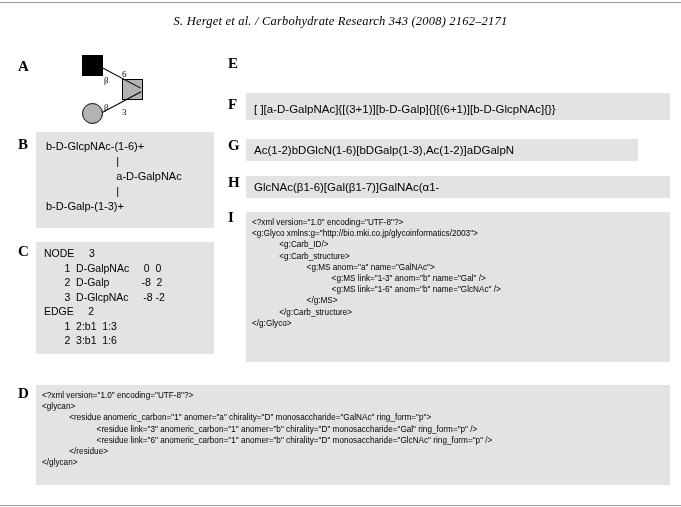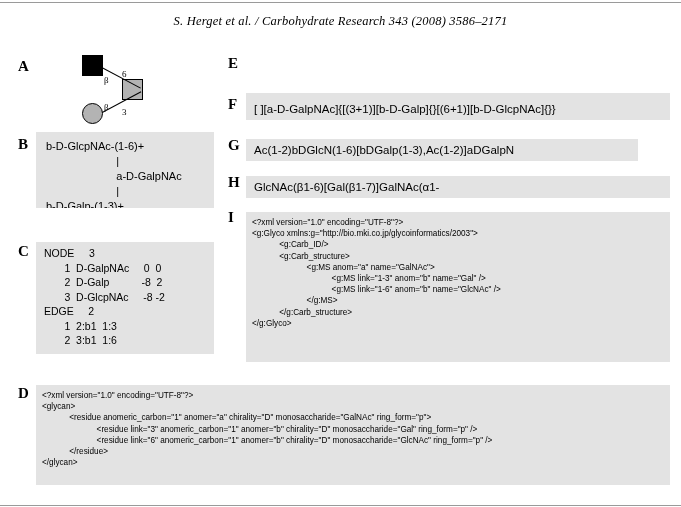--- a/index.html
+++ b/index.html
@@ -128,38 +128,38 @@
   }
 </style>
 </head>
 <body>
 
 <div class="page">
 
   <div class="hrule top"></div>
   <div class="hrule bottom"></div>
 
-  <div class="running-head">S. Herget et al. / Carbohydrate Research 343 (2008) 3586–2171</div>
+  <div class="running-head">S. Herget et al. / Carbohydrate Research 343 (2008) 2162–2171</div>
 
   <div class="panel-letter" style="left:18px; top:58px;">A</div>
   <div id="panelA-graphic">
     <div class="sq-filled" style="left:22px; top:0px;"></div>
     <div class="sq-gray" style="left:62px; top:24px;"></div>
     <div class="circ-gray" style="left:22px; top:48px;"></div>
 
     <div class="edge" style="left:42px; top:12px; width:44px; transform: rotate(28deg);"></div>
     <div class="edge" style="left:42px; top:57px; width:44px; transform: rotate(-28deg);"></div>
     <div class="lbl" style="left:44px; top:20px;">β</div>
     <div class="lbl" style="left:62px; top:14px;">6</div>
     <div class="lbl" style="left:44px; top:47px;">β</div>
     <div class="lbl" style="left:62px; top:52px;">3</div>
   </div>
 
   <div class="panel-letter" style="left:18px; top:136px;">B</div>
-  <div class="codebox linebox" style="left:36px; top:132px; width:178px; height:76px;">b-D-GlcpNAc-(1-6)+
+  <div class="codebox linebox" style="left:36px; top:132px; width:178px; height:96px;">b-D-GlcpNAc-(1-6)+
                        |
                        a-D-GalpNAc
                        |
 b-D-Galp-(1-3)+</div>
 
   <div class="panel-letter" style="left:18px; top:243px;">C</div>
   <div class="codebox ctext" style="left:36px; top:242px; width:178px; height:112px;">NODE     3
        1  D-GalpNAc     0  0
        2  D-Galp           -8  2
        3  D-GlcpNAc     -8 -2

